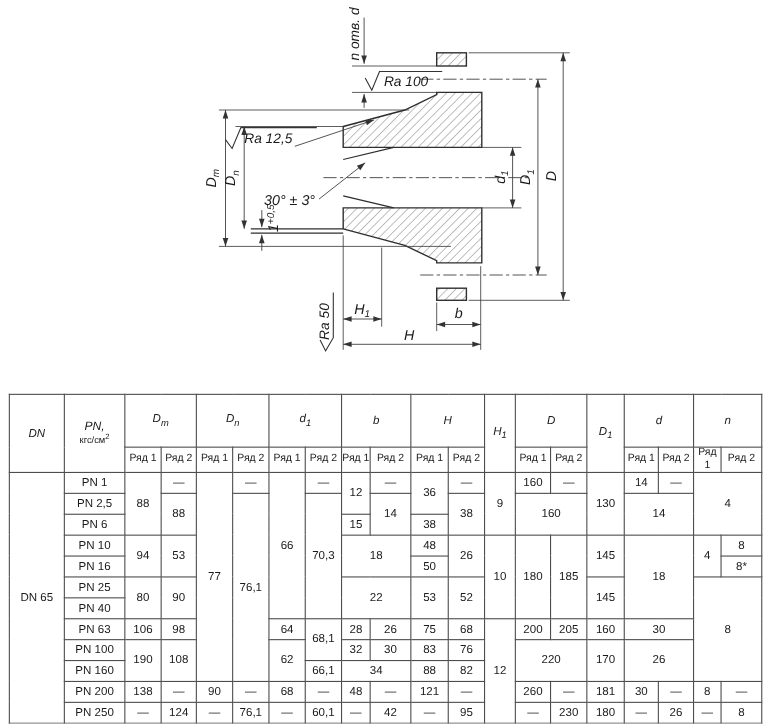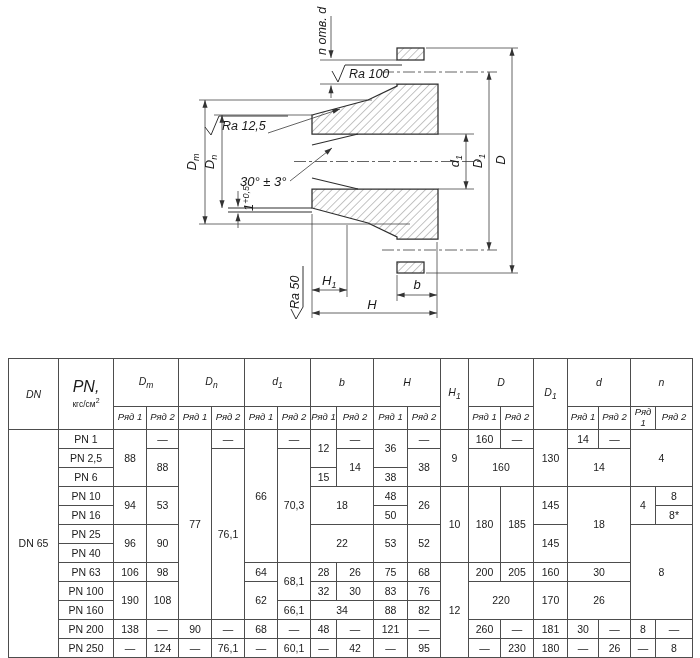--- a/index.html
+++ b/index.html
@@ -15,24 +15,24 @@
   .sym   { stroke:#333; stroke-width:1.0; fill:none; }
   .dtxt  { font-family:"Liberation Sans",sans-serif; font-size:13px; font-style:italic; fill:#1a1a1a; }
   .dtxt2 { font-family:"Liberation Sans",sans-serif; font-size:12.5px; font-style:italic; fill:#1a1a1a; }
   .sb    { font-size:9px; }
 
   table.spec { position:absolute; left:8px; top:358px; width:684px; border-collapse:collapse; table-layout:fixed; border:1.5px solid #3a3a3a; }
   .spec th, .spec td { border:1px solid #4d4d4d; padding:0; margin:0; text-align:center; vertical-align:middle;
                        font-size:10.5px; font-weight:normal; color:#1a1a1a; line-height:1.15; background:#fff; overflow:hidden; }
   .spec thead tr.g { height:48px; }
   .spec thead tr.r { height:20px; }
-  .spec thead th.r { font-size:9.5px;font-style:italic; }
+  .spec thead th.r { font-size:9.5px; }
   .spec tbody tr { height:19px; }
   .it { }
-  .hgrp { font-size:16px; font-style:italic; }
+  .hgrp { font-size:11px; font-style:italic; }
   .hgrp sub { font-size:8.5px; }
   .pnh2 { font-size:8.5px; font-style:normal; }
   .pnh2 sup { font-size:7px; }
 </style>
 </head>
 <body>
 
 <div class="page">
 
   <svg class="drawing" width="700" height="356" viewBox="0 0 700 356">
@@ -228,21 +228,21 @@
         <td rowspan="2">4</td>
         <td>8</td>
       </tr>
       <tr>
         <td class="it">PN 16</td>
         <td>50</td>
         <td>8*</td>
       </tr>
       <tr>
         <td class="it">PN 25</td>
-        <td rowspan="2">96</td>
+        <td rowspan="2">80</td>
         <td rowspan="2">90</td>
         <td rowspan="2" colspan="2">22</td>
         <td rowspan="2">53</td>
         <td rowspan="2">52</td>
         <td rowspan="2">145</td>
         <td rowspan="5" colspan="2">8</td>
       </tr>
       <tr>
         <td class="it">PN 40</td>
       </tr>

